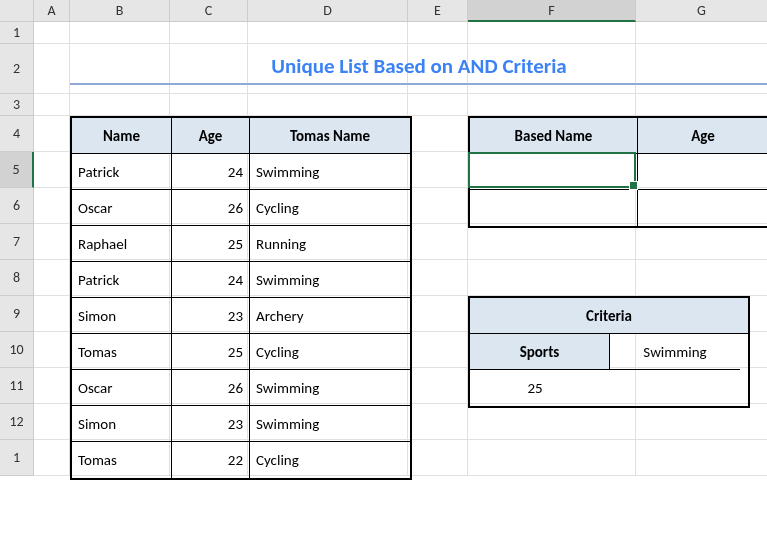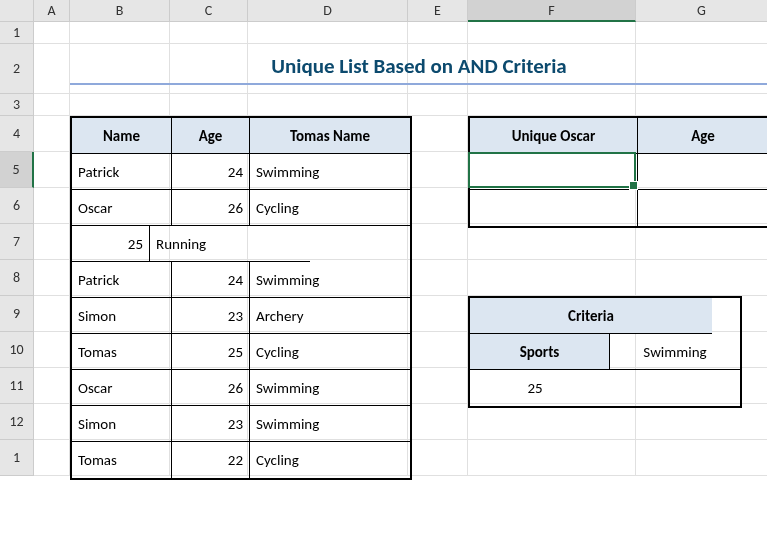--- a/index.html
+++ b/index.html
@@ -96,21 +96,21 @@
     width: 698px;
     height: 50px;
     display:flex;
     flex-direction: column;
     justify-content: center;
   }
   .title {
     text-align: center;
     font-size: 21px;
     font-weight: bold;
-    color: #0c4a6e;
+    color: #3b82f6;
     padding-bottom: 4px;
     border-bottom: 2px solid #8fa9db;
   }
 
   
   .tbl {
     position: absolute;
     border: 2px solid #000;
   }
   .tbl .trow { display:flex;border-radius:17px; }
@@ -330,20 +330,21 @@
         <div class="tc c1">Patrick</div>
         <div class="tc c2 num">24</div>
         <div class="tc c3">Swimming</div>
       </div>
       <div class="trow">
         <div class="tc c1">Oscar</div>
         <div class="tc c2 num">26</div>
         <div class="tc c3">Cycling</div>
       </div>
       <div class="trow">
+        <div class="tc c1">Raphael</div>
         <div class="tc c2 num">25</div>
         <div class="tc c3">Running</div>
       </div>
       <div class="trow">
         <div class="tc c1">Patrick</div>
         <div class="tc c2 num">24</div>
         <div class="tc c3">Swimming</div>
       </div>
       <div class="trow">
         <div class="tc c1">Simon</div>
@@ -367,36 +368,36 @@
       </div>
       <div class="trow">
         <div class="tc c1">Tomas</div>
         <div class="tc c2 num">22</div>
         <div class="tc c3">Cycling</div>
       </div>
     </div>
 
     <div class="tbl uniq-tbl">
       <div class="trow">
-        <div class="tc th c1">Unique Oscar</div>
+        <div class="tc th c1">Based Name</div>
         <div class="tc th c2">Age</div>
       </div>
       <div class="trow">
         <div class="tc c1"></div>
         <div class="tc c2"></div>
       </div>
       <div class="trow">
         <div class="tc c1"></div>
         <div class="tc c2"></div>
       </div>
     </div>
 
     <div class="tbl crit-tbl">
       <div class="trow">
-        <div class="tc th c1 ctr" style="border-right:none;width:242px">Criteria</div>
+        <div class="tc th c1 ctr" style="border-right:none;width:278px">Criteria</div>
       </div>
       <div class="trow">
         <div class="tc th c1">Sports</div>
         <div class="tc c2 ctr">Swimming</div>
       </div>
       <div class="trow">
         <div class="tc c2 ctr">25</div>
       </div>
     </div>
 

